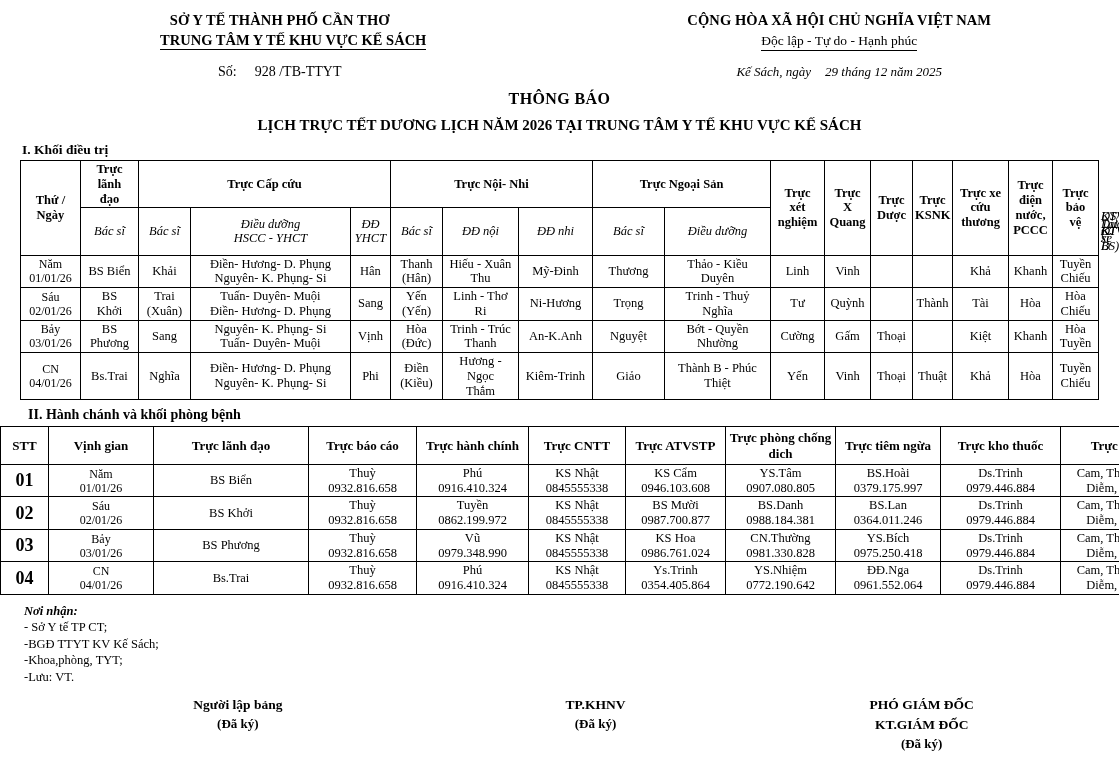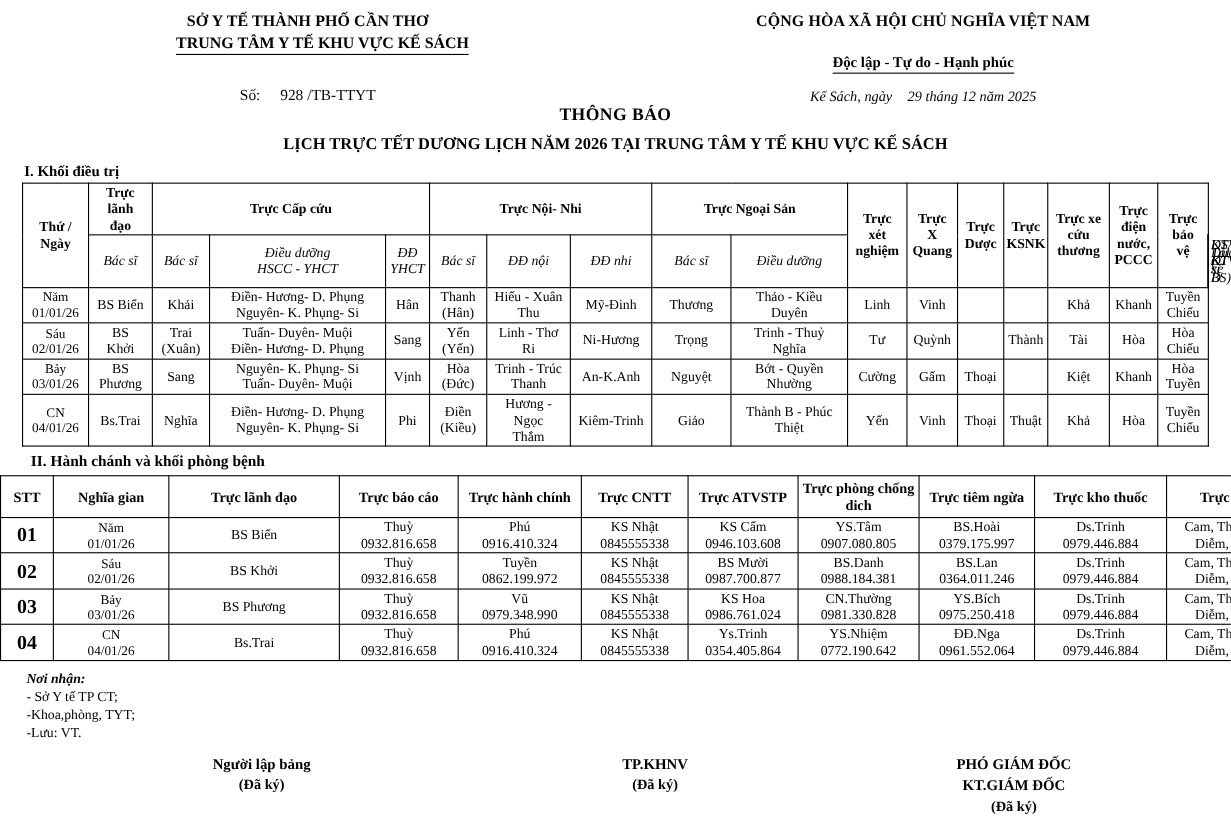--- a/index.html
+++ b/index.html
@@ -35,23 +35,23 @@
     font-weight: bold;
     font-size: 14.5px;
     margin-top: 3px;
     margin-left: 27px;
   }
   .underline-seg {
     border-bottom: 1.2px solid #000;
     padding-bottom: 1px;
   }
   .hdr-motto {
-    font-weight: bold;
+    font-weight: normal;
     font-size: 13.5px;
-    margin-top: 20px;
+    margin-top: 4px;
     display: inline-block;
     border-bottom: 1.2px solid #000;
     padding-bottom: 1px;
   }
 
   .sub-row {
     display: flex;
     width: 100%;
     margin-top: 13px;
   }
@@ -62,20 +62,21 @@
     text-align: center;
     font-style: italic;
     font-size: 13px;
   }
   .sub-right .date-val { margin-left: 14px; }
 
   .title-main {
     text-align: center;
     font-weight: bold;
     font-size: 16px;
+    margin-top: 10px;
     letter-spacing: 0.4px;
   }
   .title-sub {
     text-align: center;
     font-weight: bold;
     font-size: 15px;
     margin-top: 9px;
   }
 
   
@@ -485,21 +486,21 @@
       <col style="width:97px">
     <col style="width:100px">
       <col style="width:110px">
       <col style="width:105px">
     <col style="width:120px">
       <col style="width:118px">
   </colgroup>
   <thead>
     <tr id="admin-header-row">
         <th>STT</th>
-        <th>Nghĩa gian</th>
+        <th>Vịnh gian</th>
         <th>Trực lãnh đạo</th>
         <th>Trực báo cáo</th>
         <th>Trực hành chính</th>
         <th>Trực CNTT</th>
         <th>Trực ATVSTP</th>
         <th>Trực phòng chống dich</th>
         <th>Trực tiêm ngừa</th>
         <th>Trực kho thuốc</th>
         <th>Trực hộ lý</th>
       </tr>
@@ -665,20 +666,21 @@
           <div>Diễm, Trang,</div>
         </td>
       </tr>
     </tbody>
 </table>
 
 <div class="recipients">
   <div class="r-title">Nơi nhận:</div>
   <div id="recipients-list">
       <div>- Sở Y tế TP CT;</div>
+      <div>-BGĐ TTYT KV Kế Sách;</div>
       <div>-Khoa,phòng, TYT;</div>
       <div>-Lưu: VT.</div>
     </div>
 </div>
 
 <div class="signatures" id="signatures">
     <div class="sig-col c1">
       <div class="sig-role">Người lập bảng</div>
       <div class="sig-signed">(Đã ký)</div>
     </div>

